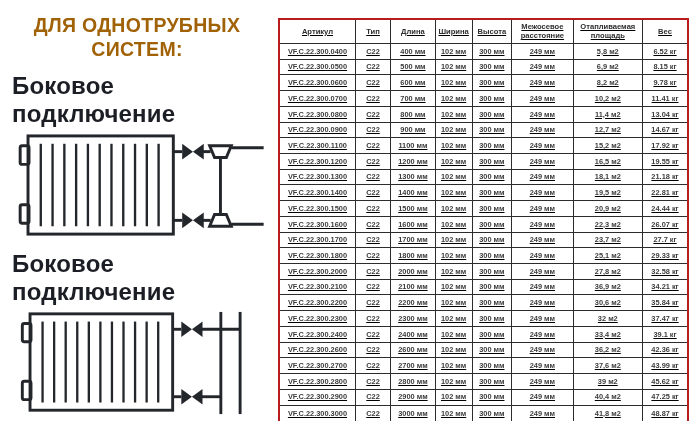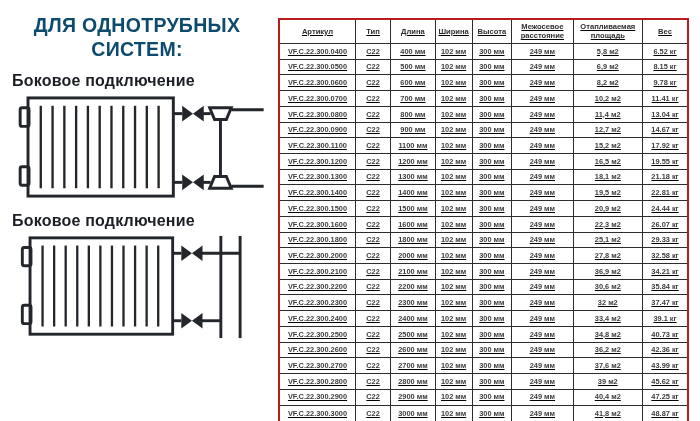--- a/index.html
+++ b/index.html
@@ -15,26 +15,26 @@
   .left-panel {
     width: 274px; height: 421px;
     padding: 10px 8px 0 8px;
     flex: 0 0 auto;
   }
   .big-title {
     text-align: center;
     font-size: 19.5px;
     font-weight: 800;
     letter-spacing: 0.3px;
-    color: #0c4a6e;
+    color: #a16207;
     line-height: 1.22;
     margin-top: 4px;
   }
   .sub-title {
-    font-size: 16px;
+    font-size: 24px;
     font-weight: 800;
     letter-spacing: 0.2px;
     color: #1b1e24;
     margin-top: 10px;
     margin-left: 4px;
   }
   .diagram { display: block; margin-top: 4px; }
   .section-2 .big-title { margin-top: 24px; }
 
   
@@ -313,20 +313,30 @@
             <td>VF.C.22.300.1600</td>
             <td>C22</td>
             <td>1600 мм</td>
             <td>102 мм</td>
             <td>300 мм</td>
             <td>249 мм</td>
             <td>22,3 м2</td>
             <td>26.07 кг</td>
           </tr>
           <tr>
+            <td>VF.C.22.300.1700</td>
+            <td>C22</td>
+            <td>1700 мм</td>
+            <td>102 мм</td>
+            <td>300 мм</td>
+            <td>249 мм</td>
+            <td>23,7 м2</td>
+            <td>27.7 кг</td>
+          </tr>
+          <tr>
             <td>VF.C.22.300.1800</td>
             <td>C22</td>
             <td>1800 мм</td>
             <td>102 мм</td>
             <td>300 мм</td>
             <td>249 мм</td>
             <td>25,1 м2</td>
             <td>29.33 кг</td>
           </tr>
           <tr>
@@ -371,30 +381,20 @@
           </tr>
           <tr>
             <td>VF.C.22.300.2400</td>
             <td>C22</td>
             <td>2400 мм</td>
             <td>102 мм</td>
             <td>300 мм</td>
             <td>249 мм</td>
             <td>33,4 м2</td>
             <td>39.1 кг</td>
-          </tr>
-          <tr>
-            <td>VF.C.22.300.2500</td>
-            <td>C22</td>
-            <td>2500 мм</td>
-            <td>102 мм</td>
-            <td>300 мм</td>
-            <td>249 мм</td>
-            <td>34,8 м2</td>
-            <td>40.73 кг</td>
           </tr>
           <tr>
             <td>VF.C.22.300.2600</td>
             <td>C22</td>
             <td>2600 мм</td>
             <td>102 мм</td>
             <td>300 мм</td>
             <td>249 мм</td>
             <td>36,2 м2</td>
             <td>42.36 кг</td>

